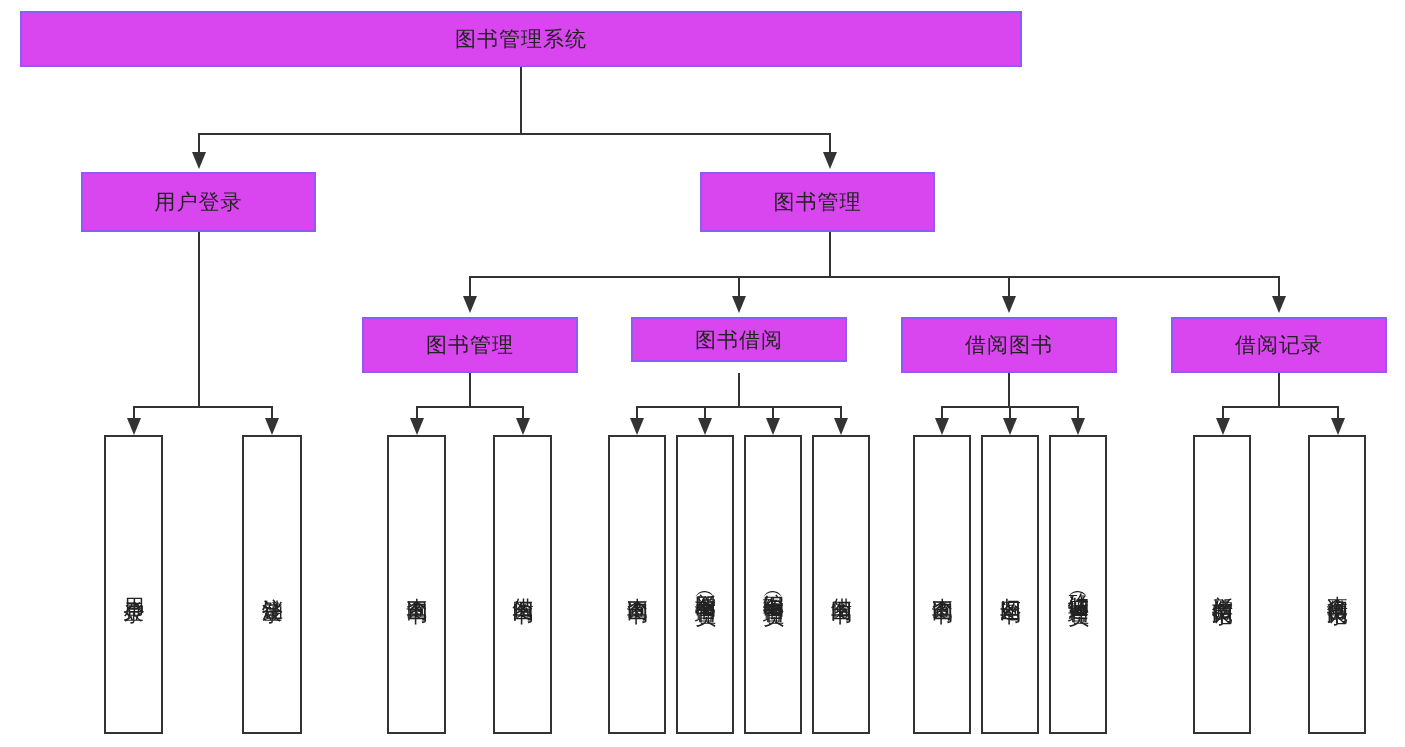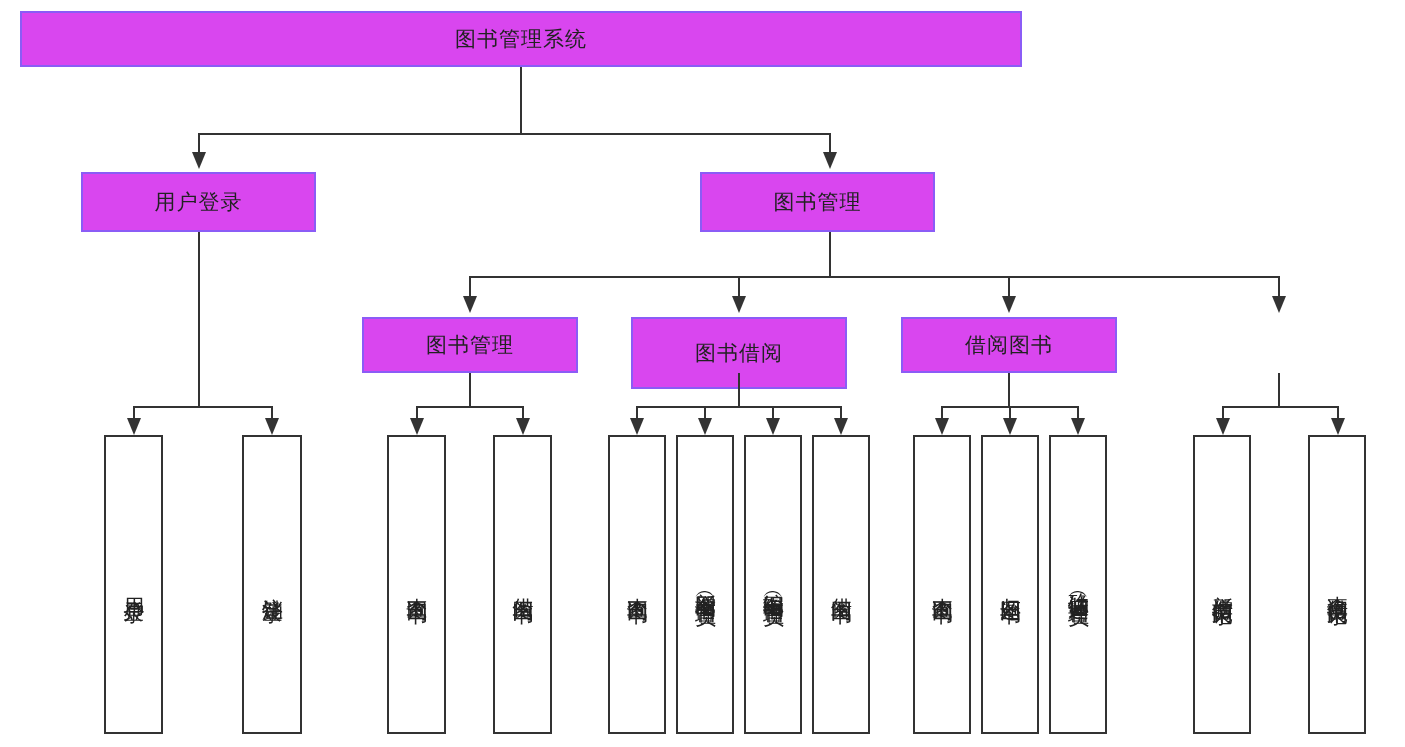--- a/index.html
+++ b/index.html
@@ -37,21 +37,21 @@
     left: 20px;
     top: 11px;
     width: 1002px;
     height: 56px;
   }
   
   #node-user-login  { left: 81px;  top: 172px; width: 235px; height: 60px; }
   #node-book-manage { left: 700px; top: 172px; width: 235px; height: 60px; }
   
   #node-new-book-rec { left: 362px;  top: 317px; width: 216px; height: 56px; }
-  #node-book-borrow  { left: 631px;  top: 317px; width: 216px; height: 72px; text-align: center; }
+  #node-book-borrow  { left: 631px;  top: 317px; width: 216px; height: 45px; text-align: center; }
   #node-current-borrow { left: 901px; top: 317px; width: 216px; height: 56px; }
   #node-borrow-record  { left: 1171px; top: 317px; width: 216px; height: 56px; }
 
   
   .leaf {
     position: absolute;
     box-sizing: border-box;
     border: 2px solid #333333;
     background: #ffffff;
     top: 435px;
@@ -140,20 +140,23 @@
 
   <div class="node horiz" id="node-new-book-rec">
     <span>图书管理</span>
   </div>
   <div class="node horiz" id="node-book-borrow">
     <span>图书借阅</span>
   </div>
   <div class="node horiz" id="node-current-borrow">
     <span>借阅图书</span>
   </div>
+  <div class="node horiz" id="node-borrow-record">
+    <span>借阅记录</span>
+  </div>
 
   <div class="line vline" style="left:469px; top:373px; height:35px;"></div>
   <div class="line hline" style="left:416px; top:406px; width:107px;"></div>
   <div class="line vline" style="left:416px; top:406px; height:14px;"></div>
   <div class="arrow" style="left:410px; top:418px;"></div>
   <div class="line vline" style="left:522px; top:406px; height:14px;"></div>
   <div class="arrow" style="left:516px; top:418px;"></div>
 
   <div class="line vline" style="left:738px; top:373px; height:35px;"></div>
   <div class="line hline" style="left:636px; top:406px; width:205px;"></div>

